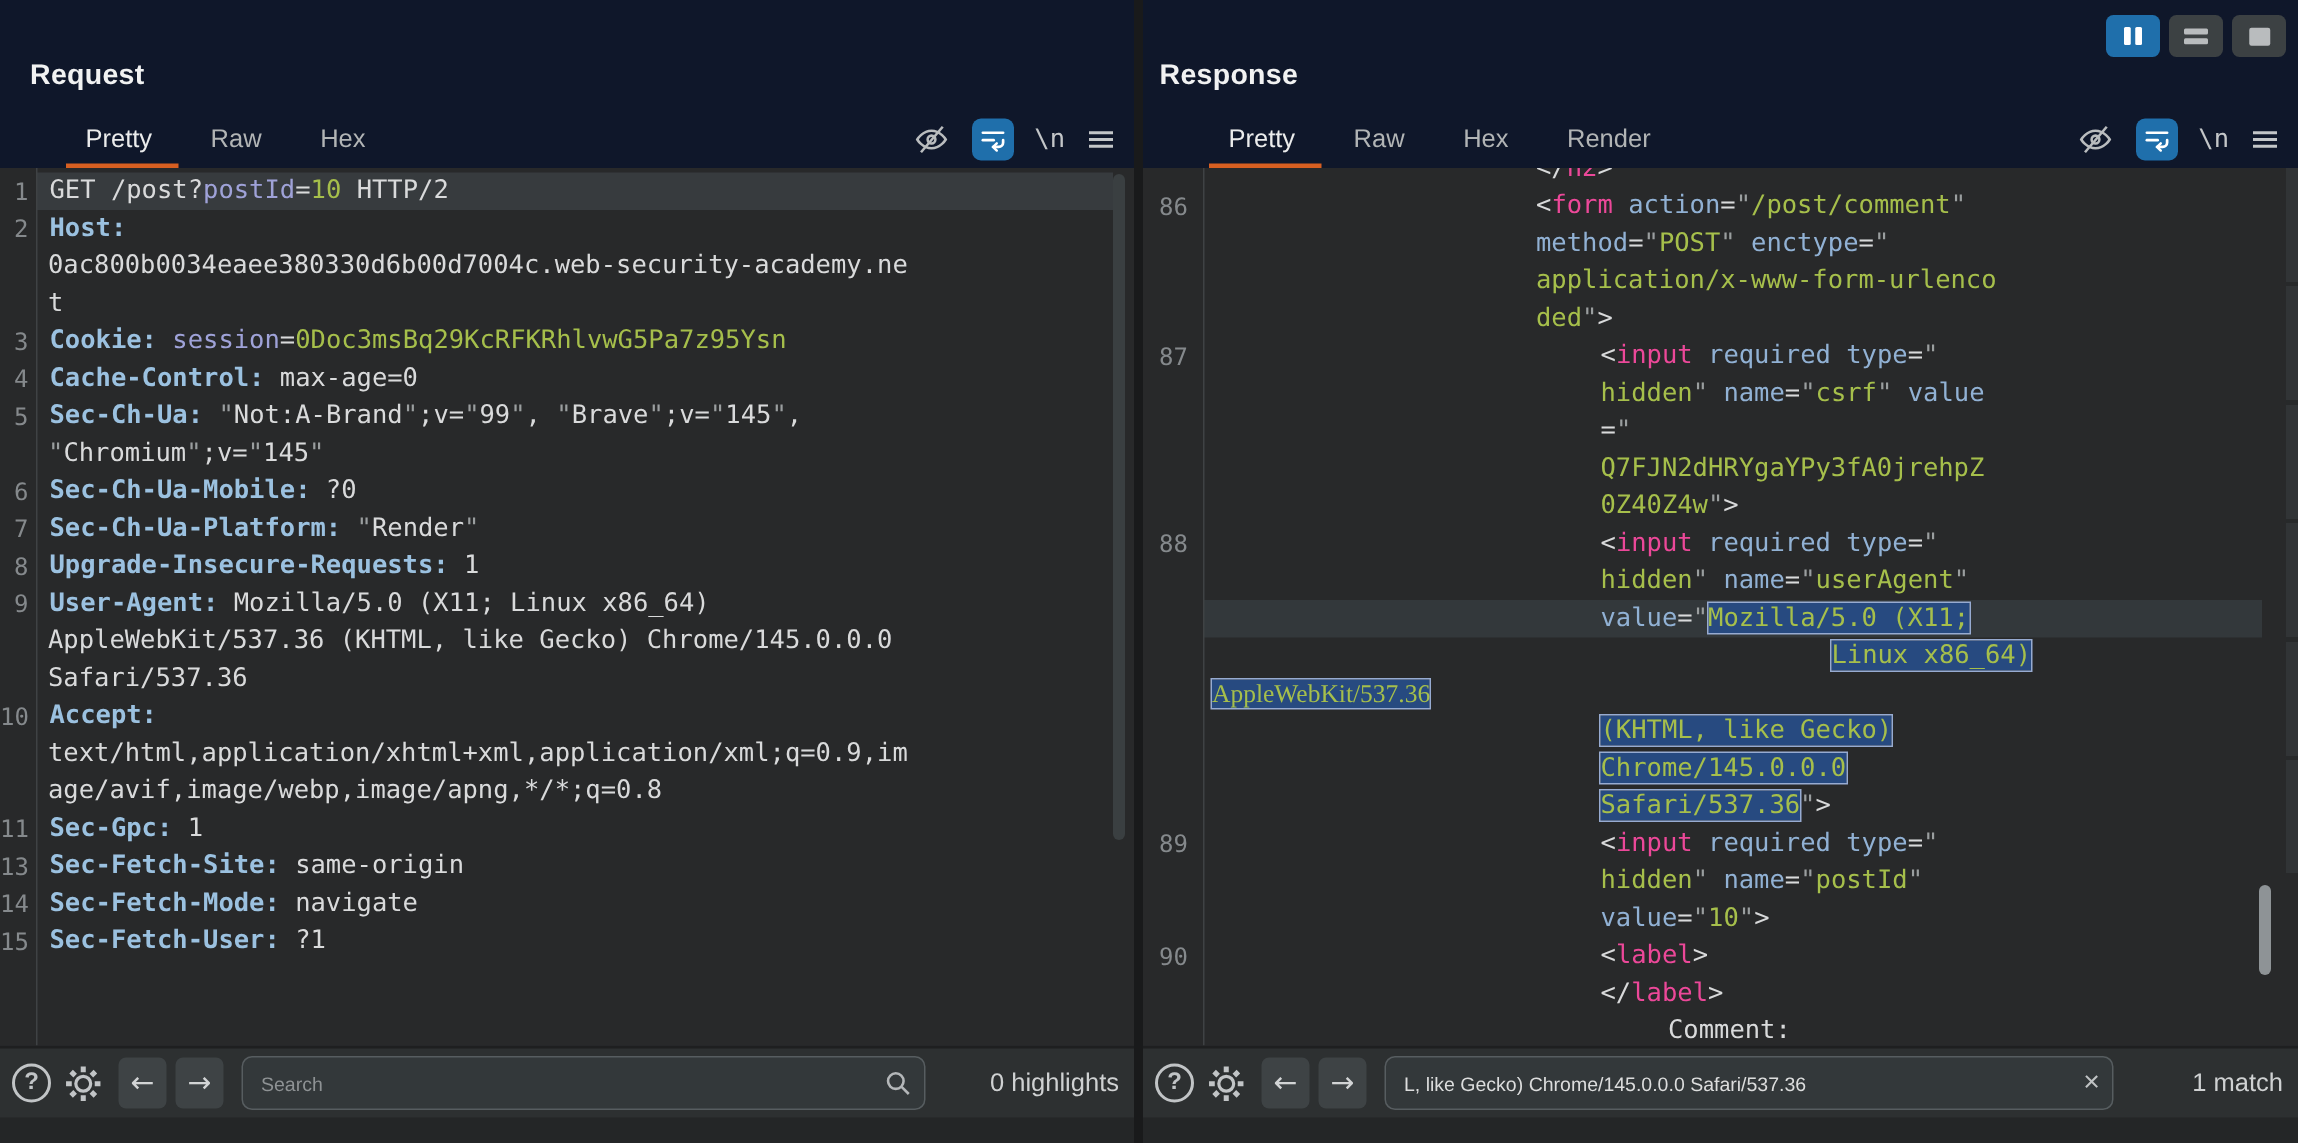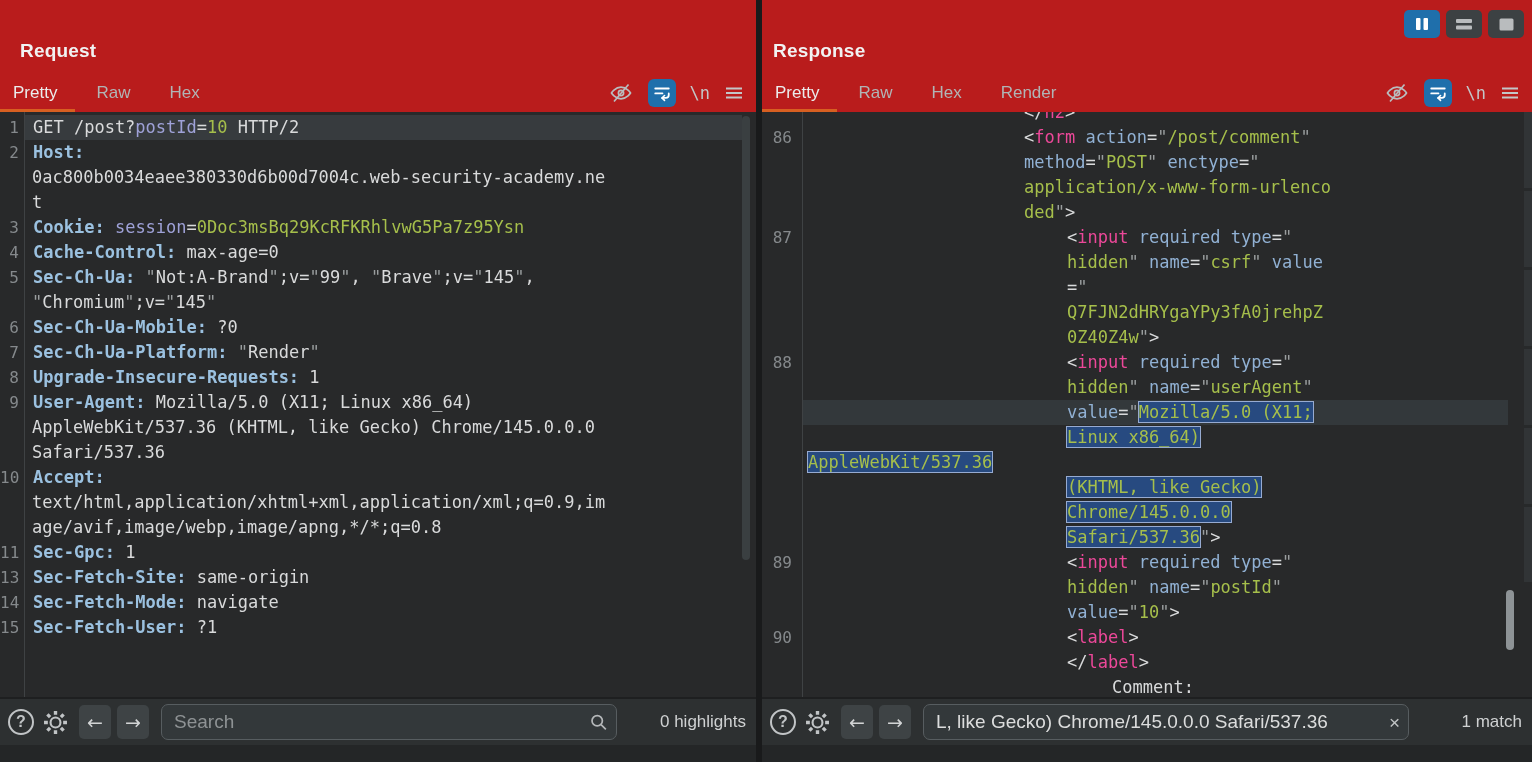--- a/index.html
+++ b/index.html
@@ -5,26 +5,26 @@
   * { margin:0; padding:0; box-sizing:border-box; }
   body { background:#151617; }
   .app { width:1532px; height:762px; position:relative; overflow:hidden;
          background:#1a1b1c; font-family:"Liberation Sans", sans-serif; display:flex; }
   .pane { display:flex; flex-direction:column; height:762px; background:#2d2f30; }
   .pane-left  { width:756px; }
   .pane-right { width:770px; }
   .divider { width:6px; background:#191a1b; height:762px; }
 
   
-  .pane-head { height:112px; position:relative; background:#b91c1c; flex:none; }
+  .pane-head { height:112px; position:relative; background:#0f172a; flex:none; }
   .pane-title { position:absolute; top:40px; font-size:19px; font-weight:bold; color:#f1f2f2; letter-spacing:.2px; }
   .pane-left  .pane-title { left:20px; }
   .pane-right .pane-title { left:11px; }
   .tabrow { position:absolute; left:0; right:0; bottom:0; height:34px; display:flex; align-items:stretch; }
-  .tabs { display:flex; gap:8px; }
+  .tabs { display:flex; gap:8px;margin-left:44px; }
   .tab { padding:5px 18px 0 13px; font-size:17px; color:#b1b4b5; position:relative; cursor:default; }
   .tab.active { color:#ebecec; }
   .tab.active::after { content:""; position:absolute; left:0; right:0; bottom:0; height:3px; background:#d75f21; }
   .tools { position:absolute; right:12px; top:0; height:30px; display:flex; align-items:center; gap:14px; }
   .toolbtn { display:flex; align-items:center; justify-content:center; }
   .wrapbtn { width:28px; height:28px; background:#1f6fab; border-radius:6px; }
   .nl { font-family:"DejaVu Sans Mono", monospace; font-size:17px; color:#c3c6c8; }
 
   
   .layoutbtns { position:absolute; top:10px; right:8px; display:flex; gap:6px; z-index:5; }
@@ -67,21 +67,21 @@
   .statusbar { height:48px; flex:none; background:#2d3031; border-top:2px solid #1e1f20;
                display:flex; align-items:center; padding-left:8px; }
   .helpicon { width:26px; height:26px; border:2px solid #c1c4c6; border-radius:50%; color:#c1c4c6;
               font-weight:bold; font-size:16px; display:flex; align-items:center; justify-content:center; flex:none; margin-right:8px; }
   .gearicon { flex:none; margin-right:10px; display:flex; }
   .navbtn { width:32px; height:34px; border-radius:5px; background:#3e4345; color:#d2d4d5;
             font-family:"DejaVu Sans", sans-serif; font-size:19px; display:flex; align-items:center; justify-content:center; flex:none; }
   .navbtn + .navbtn { margin-left:6px; }
   .searchwrap { position:relative; margin-left:12px; flex:none; }
   .searchwrap input { height:36px; background:#33383a; border:1px solid #575d60; border-radius:7px;
-            color:#dcdddd; font-size:19px; font-family:"Liberation Sans",sans-serif; padding:0 32px 0 12px; outline:none; }
+            color:#dcdddd; font-size:13px; font-family:"Liberation Sans",sans-serif; padding:0 32px 0 12px; outline:none; }
   .searchwrap input::placeholder { color:#8e9294; }
   .pane-left  .searchwrap input { width:456px; }
   .pane-right .searchwrap input { width:486px; }
   .in-icon { position:absolute; right:9px; top:50%; transform:translateY(-50%); display:flex; color:#c0c3c4; font-size:19px; line-height:1; }
   .sb-label { margin-left:auto; padding-right:10px; font-size:17px; color:#cfd1d2; white-space:nowrap; }
   .pane-foot { flex:1; background:#242627; }
 </style>
 </head>
 <body>
 
@@ -236,22 +236,22 @@
         <div class="crow"><span class="lnum"></span><span class="ctext" style="padding-left: 222px;"><span class="c-g">application/x-www-form-urlenco</span></span></div>
         <div class="crow"><span class="lnum"></span><span class="ctext" style="padding-left: 222px;"><span class="c-g">ded</span><span class="c-q">"</span><span class="c-w">&gt;</span></span></div>
         <div class="crow"><span class="lnum">87</span><span class="ctext" style="padding-left: 265px;"><span class="c-w">&lt;</span><span class="c-t">input</span><span class="c-w"> </span><span class="c-a">required</span><span class="c-w"> </span><span class="c-a">type</span><span class="c-w">=</span><span class="c-q">"</span></span></div>
         <div class="crow"><span class="lnum"></span><span class="ctext" style="padding-left: 265px;"><span class="c-g">hidden</span><span class="c-q">"</span><span class="c-w"> </span><span class="c-a">name</span><span class="c-w">=</span><span class="c-q">"</span><span class="c-g">csrf</span><span class="c-q">"</span><span class="c-w"> </span><span class="c-a">value</span></span></div>
         <div class="crow"><span class="lnum"></span><span class="ctext" style="padding-left: 265px;"><span class="c-w">=</span><span class="c-q">"</span></span></div>
         <div class="crow"><span class="lnum"></span><span class="ctext" style="padding-left: 265px;"><span class="c-g">Q7FJN2dHRYgaYPy3fA0jrehpZ</span></span></div>
         <div class="crow"><span class="lnum"></span><span class="ctext" style="padding-left: 265px;"><span class="c-g">0Z40Z4w</span><span class="c-q">"</span><span class="c-w">&gt;</span></span></div>
         <div class="crow"><span class="lnum">88</span><span class="ctext" style="padding-left: 265px;"><span class="c-w">&lt;</span><span class="c-t">input</span><span class="c-w"> </span><span class="c-a">required</span><span class="c-w"> </span><span class="c-a">type</span><span class="c-w">=</span><span class="c-q">"</span></span></div>
         <div class="crow"><span class="lnum"></span><span class="ctext" style="padding-left: 265px;"><span class="c-g">hidden</span><span class="c-q">"</span><span class="c-w"> </span><span class="c-a">name</span><span class="c-w">=</span><span class="c-q">"</span><span class="c-g">userAgent</span><span class="c-q">"</span></span></div>
         <div class="crow"><span class="lnum"></span><span class="ctext curline" style="padding-left: 265px;"><span class="c-a">value</span><span class="c-w">=</span><span class="c-q">"</span><span class="c-g sel">Mozilla/5.0 (X11;</span></span></div>
-        <div class="crow"><span class="lnum"></span><span class="ctext" style="padding-left: 265px;"><span class="c-g sel">Linux x86_64)</span></span></div>
-        <div class="crow"><span class="lnum"></span><span class="ctext" style=""><span class="c-g sel">AppleWebKit/537.36</span></span></div>
+        <div class="crow"><span class="lnum"></span><span class="ctext" style="padding-left: 265px; text-align: center;"><span class="c-g sel">Linux x86_64)</span></span></div>
+        <div class="crow"><span class="lnum"></span><span class="ctext" style=" font-family: Liberation Serif, serif;"><span class="c-g sel">AppleWebKit/537.36</span></span></div>
         <div class="crow"><span class="lnum"></span><span class="ctext" style="padding-left: 265px;"><span class="c-g sel">(KHTML, like Gecko)</span></span></div>
         <div class="crow"><span class="lnum"></span><span class="ctext" style="padding-left: 265px;"><span class="c-g sel">Chrome/145.0.0.0</span></span></div>
         <div class="crow"><span class="lnum"></span><span class="ctext" style="padding-left: 265px;"><span class="c-g sel">Safari/537.36</span><span class="c-q">"</span><span class="c-w">&gt;</span></span></div>
         <div class="crow"><span class="lnum">89</span><span class="ctext" style="padding-left: 265px;"><span class="c-w">&lt;</span><span class="c-t">input</span><span class="c-w"> </span><span class="c-a">required</span><span class="c-w"> </span><span class="c-a">type</span><span class="c-w">=</span><span class="c-q">"</span></span></div>
         <div class="crow"><span class="lnum"></span><span class="ctext" style="padding-left: 265px;"><span class="c-g">hidden</span><span class="c-q">"</span><span class="c-w"> </span><span class="c-a">name</span><span class="c-w">=</span><span class="c-q">"</span><span class="c-g">postId</span><span class="c-q">"</span></span></div>
         <div class="crow"><span class="lnum"></span><span class="ctext" style="padding-left: 265px;"><span class="c-a">value</span><span class="c-w">=</span><span class="c-q">"</span><span class="c-g">10</span><span class="c-q">"</span><span class="c-w">&gt;</span></span></div>
         <div class="crow"><span class="lnum">90</span><span class="ctext" style="padding-left: 265px;"><span class="c-w">&lt;</span><span class="c-t">label</span><span class="c-w">&gt;</span></span></div>
         <div class="crow"><span class="lnum"></span><span class="ctext" style="padding-left: 265px;"><span class="c-w">&lt;/</span><span class="c-t">label</span><span class="c-w">&gt;</span></span></div>
         <div class="crow"><span class="lnum"></span><span class="ctext" style="padding-left: 310px;"><span class="c-w">Comment:</span></span></div>
         <div class="sb-strip"></div>

